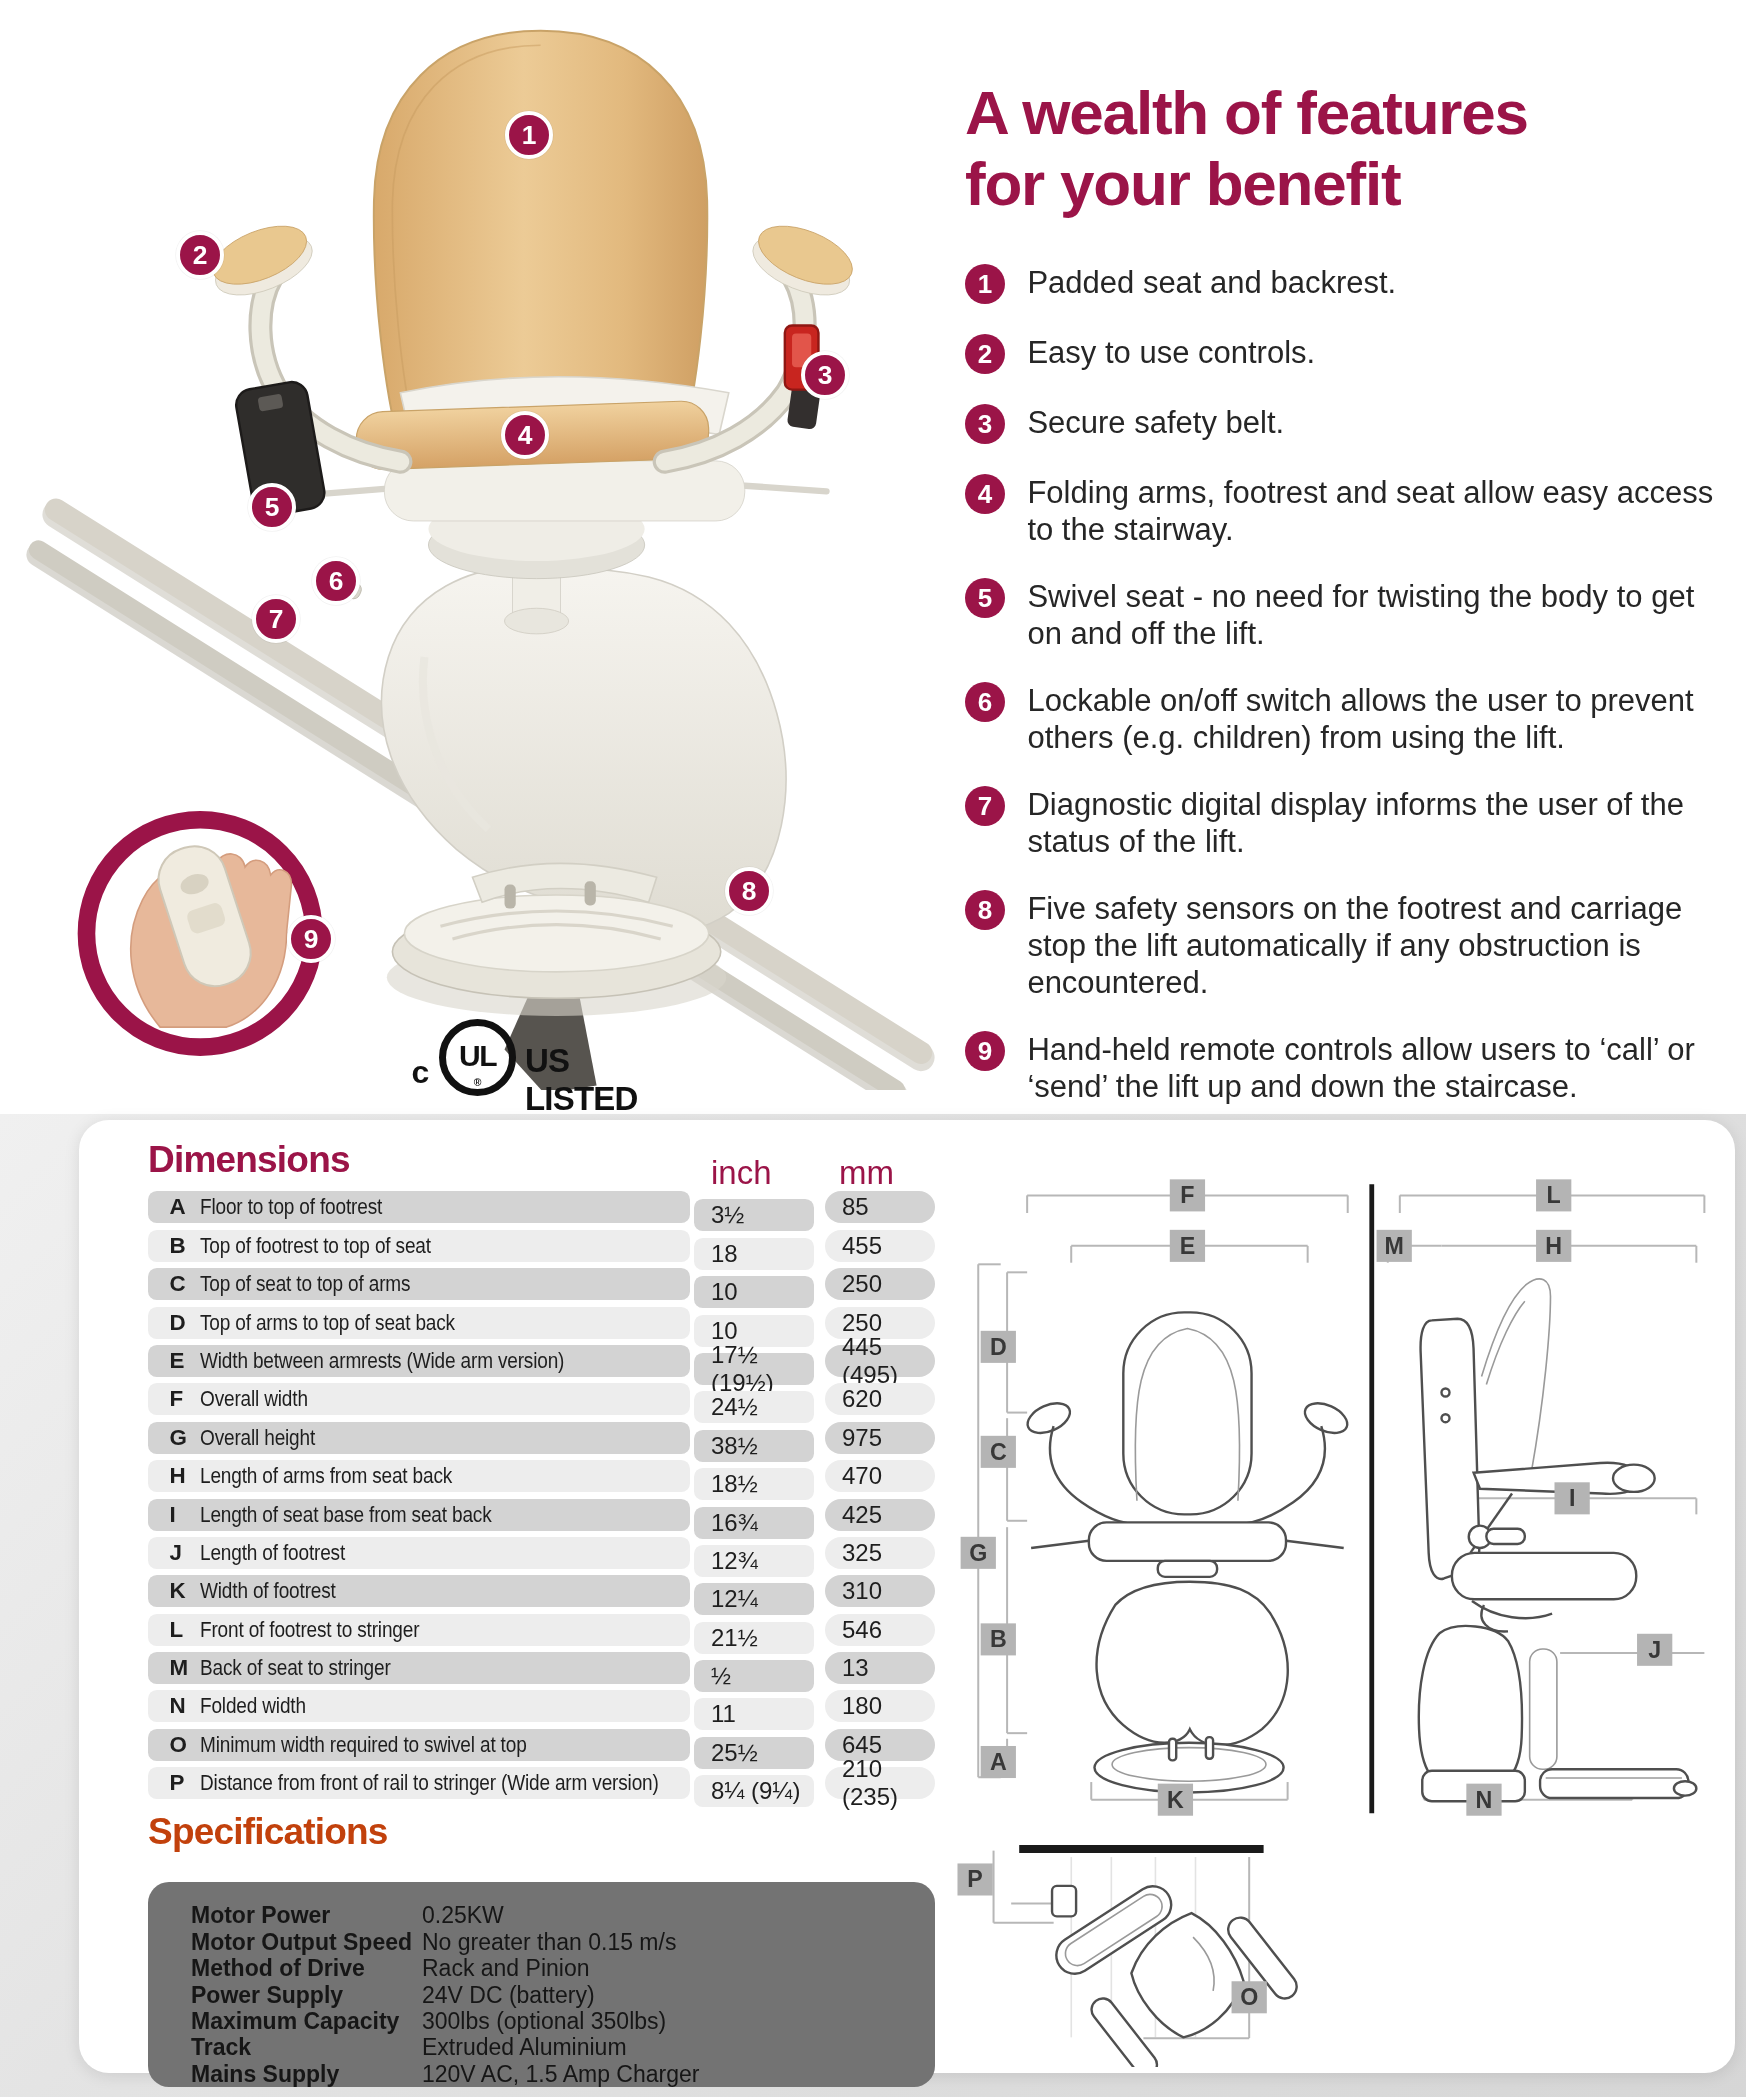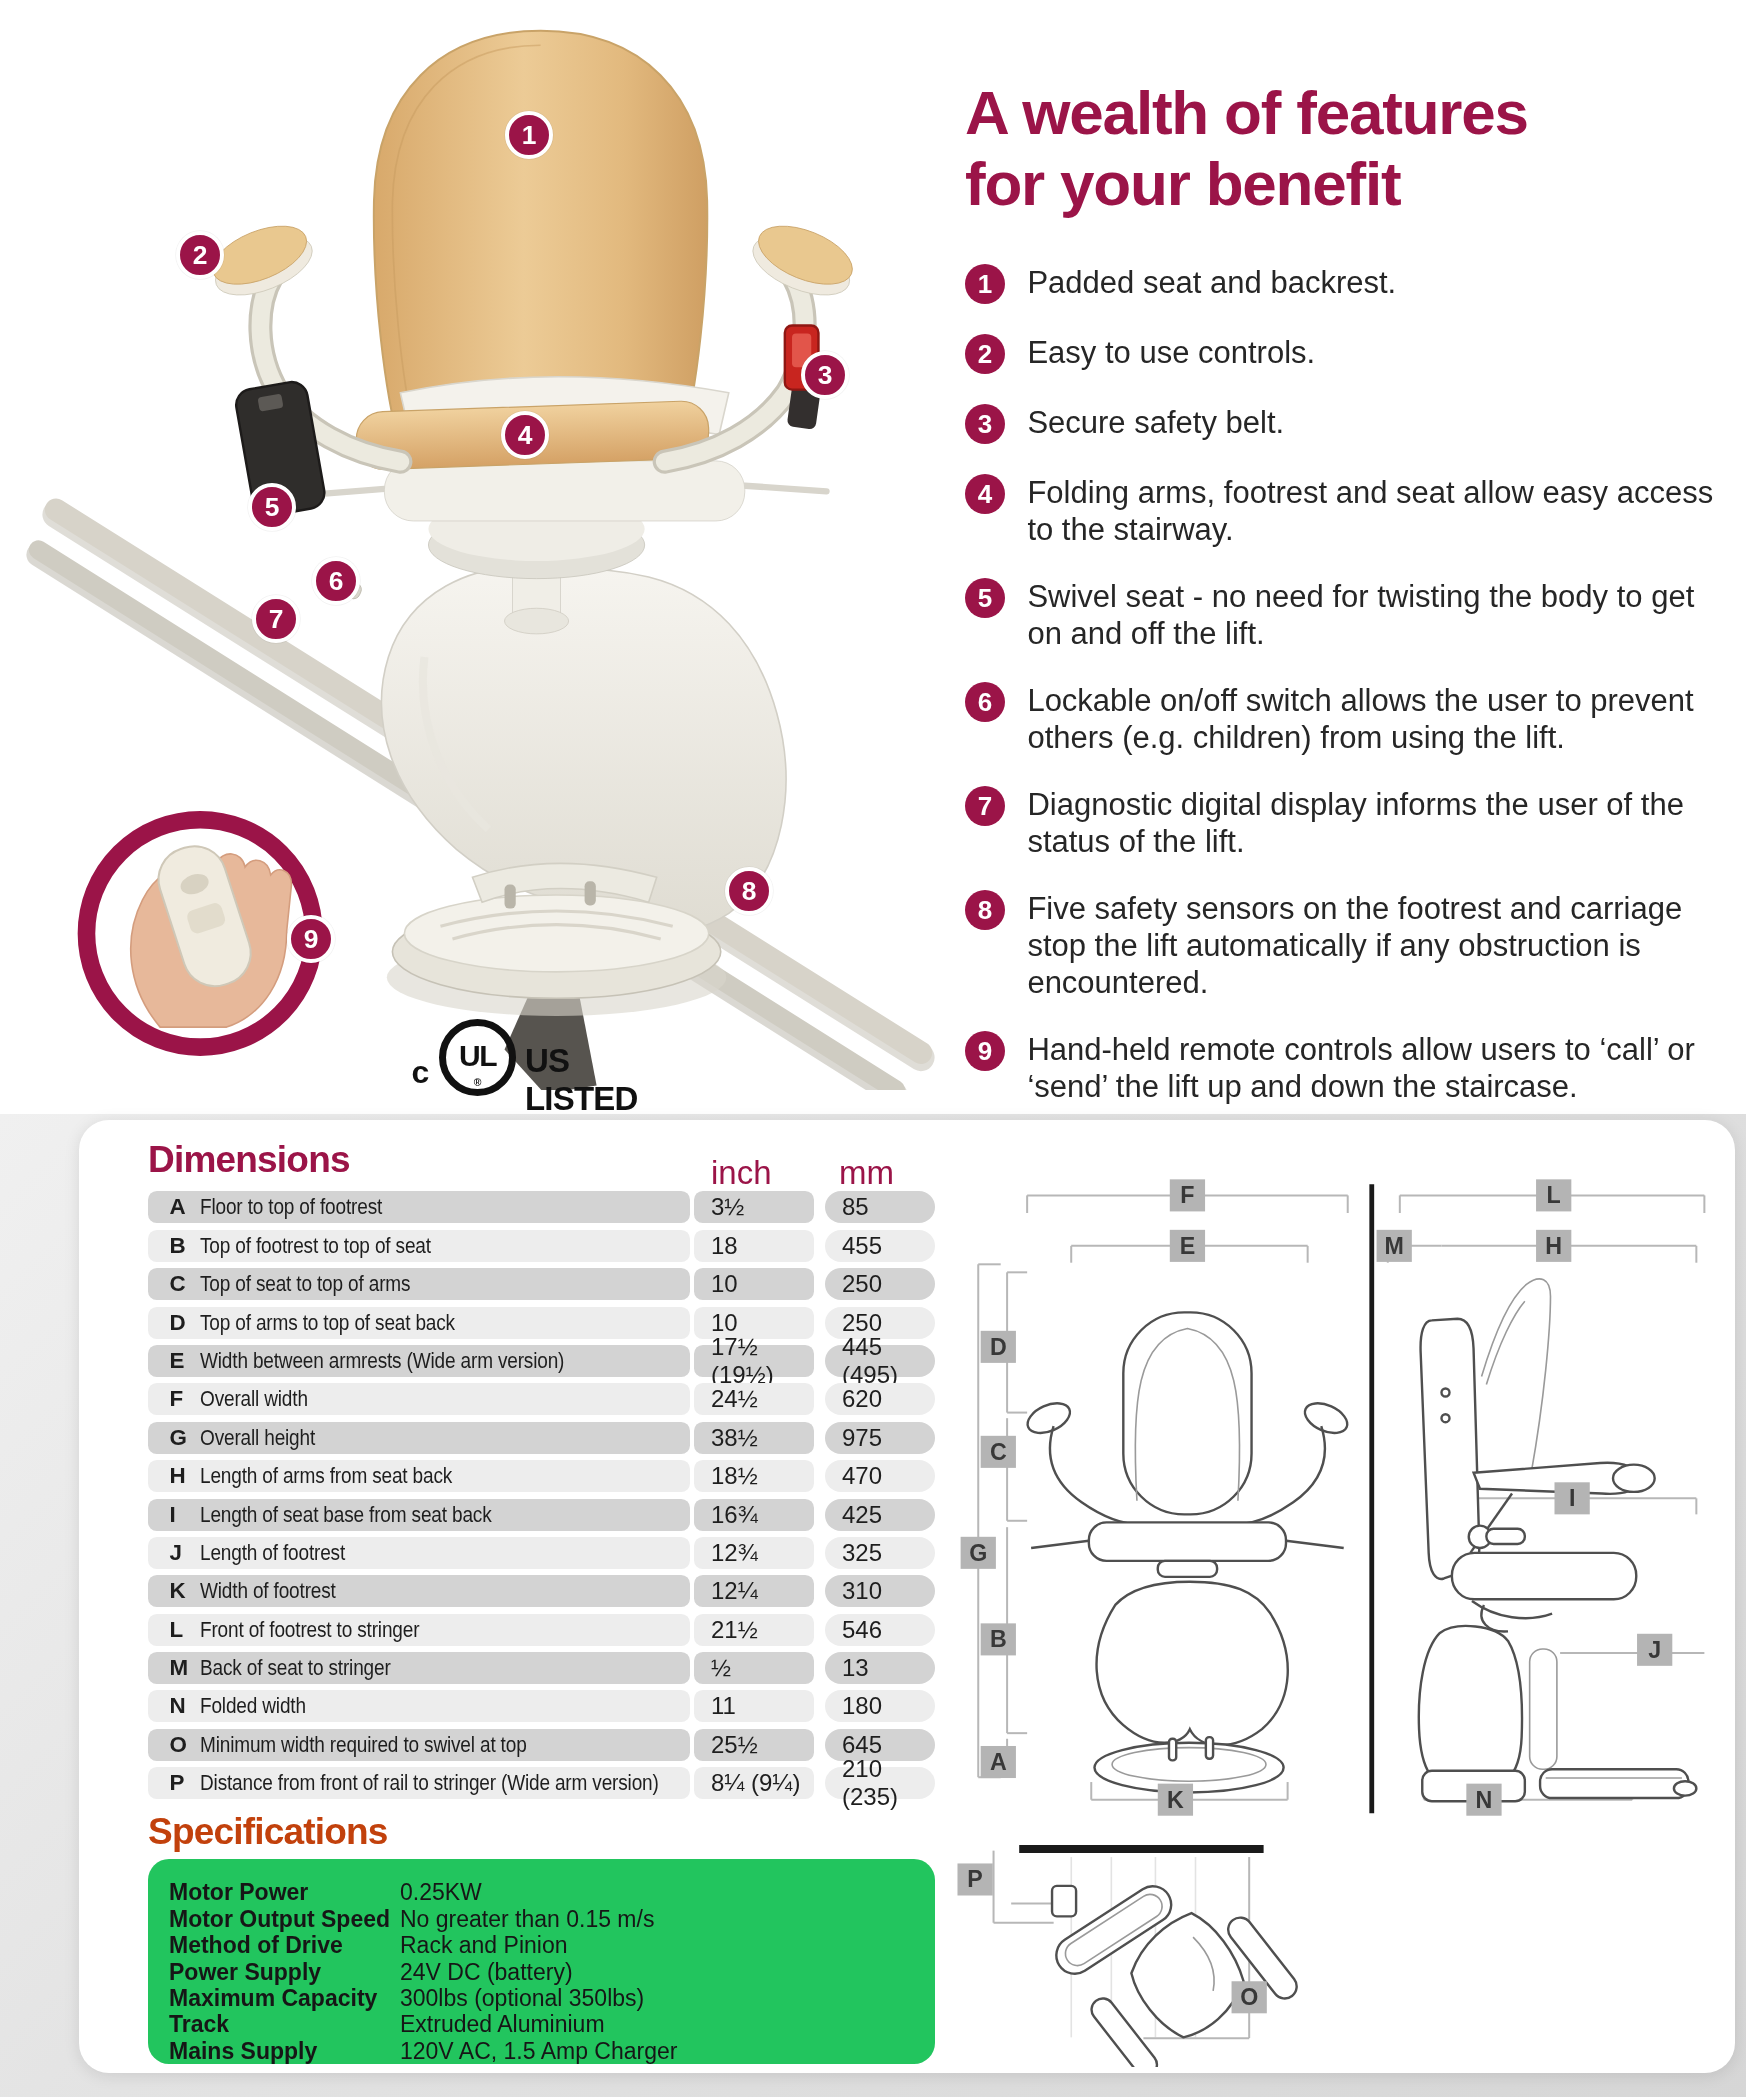--- a/index.html
+++ b/index.html
@@ -41,33 +41,33 @@
 
   .dim-heading { position:absolute; left:69px; top:19px; color:#9B1448;
     font-size:37px; font-weight:700; letter-spacing:-0.8px; }
   .unit { position:absolute; top:34px; color:#9B1448; font-size:33px; font-weight:400; }
   .unit-inch { left:632px; } .unit-mm { left:760px; }
 
   .dim-rows { position:absolute; left:69px; top:71px; width:787px; }
   .dim-row { position:relative; height:32px; margin-bottom:6.4px; font-size:22.4px; color:#1e1e1e; }
   .strip { position:absolute; top:0; height:32px; border-radius:8.8px; display:flex; align-items:center; }
   .strip-desc { left:0; width:542px; padding-left:21.6px; }
-  .strip-inch { left:546px; width:120px; padding-left:17px; }
+  .strip-inch { left:546px; width:120px; padding-left:17px;margin-top:8px; }
   .strip-mm  { left:677px; width:110px; padding-left:17px;border-radius:16px; }
   .dim-row.dark .strip { background:#d3d3d3; }
   .dim-row.light .strip { background:#ededed; }
   .dkey { font-weight:700; width:30px; flex:0 0 30px; }
   .dlabel { display:inline-block; transform:scaleX(.85); transform-origin:left center;
     letter-spacing:-0.2px; white-space:nowrap; }
   .dval { font-size:24px; }
 
   .spec-heading { position:absolute; left:69px; top:691px; color:#c2410c;
     font-size:37px; font-weight:700; letter-spacing:-0.8px; }
-  .spec-box { position:absolute; left:69px; top:739px; width:787px; height:205px;
-    background:#22c55e; border-radius:21px; padding:20px 0 0 21px; }
+  .spec-box { position:absolute; left:69px; top:762px; width:787px; height:205px;
+    background:#737373; border-radius:21px; padding:20px 0 0 43px; }
   .spec-row { height:26.4px; font-size:23px; color:#161616; display:flex; }
   .spec-label { font-weight:700; width:231px; flex:0 0 231px; }
 
   .diagram-main { position:absolute; left:872px; top:16px; }
   .diagram-top  { position:absolute; left:872px; top:713px; }
   .dlbl rect { fill:#b4b4b4; }
   .dlbl text { font:700 29px "Liberation Sans","DejaVu Sans",sans-serif; fill:#383838;
     text-anchor:middle; }
   .outl { fill:#ffffff; stroke:#4f4f4f; stroke-width:3; }
   .outl-n { fill:none; stroke:#4f4f4f; stroke-width:3; }

